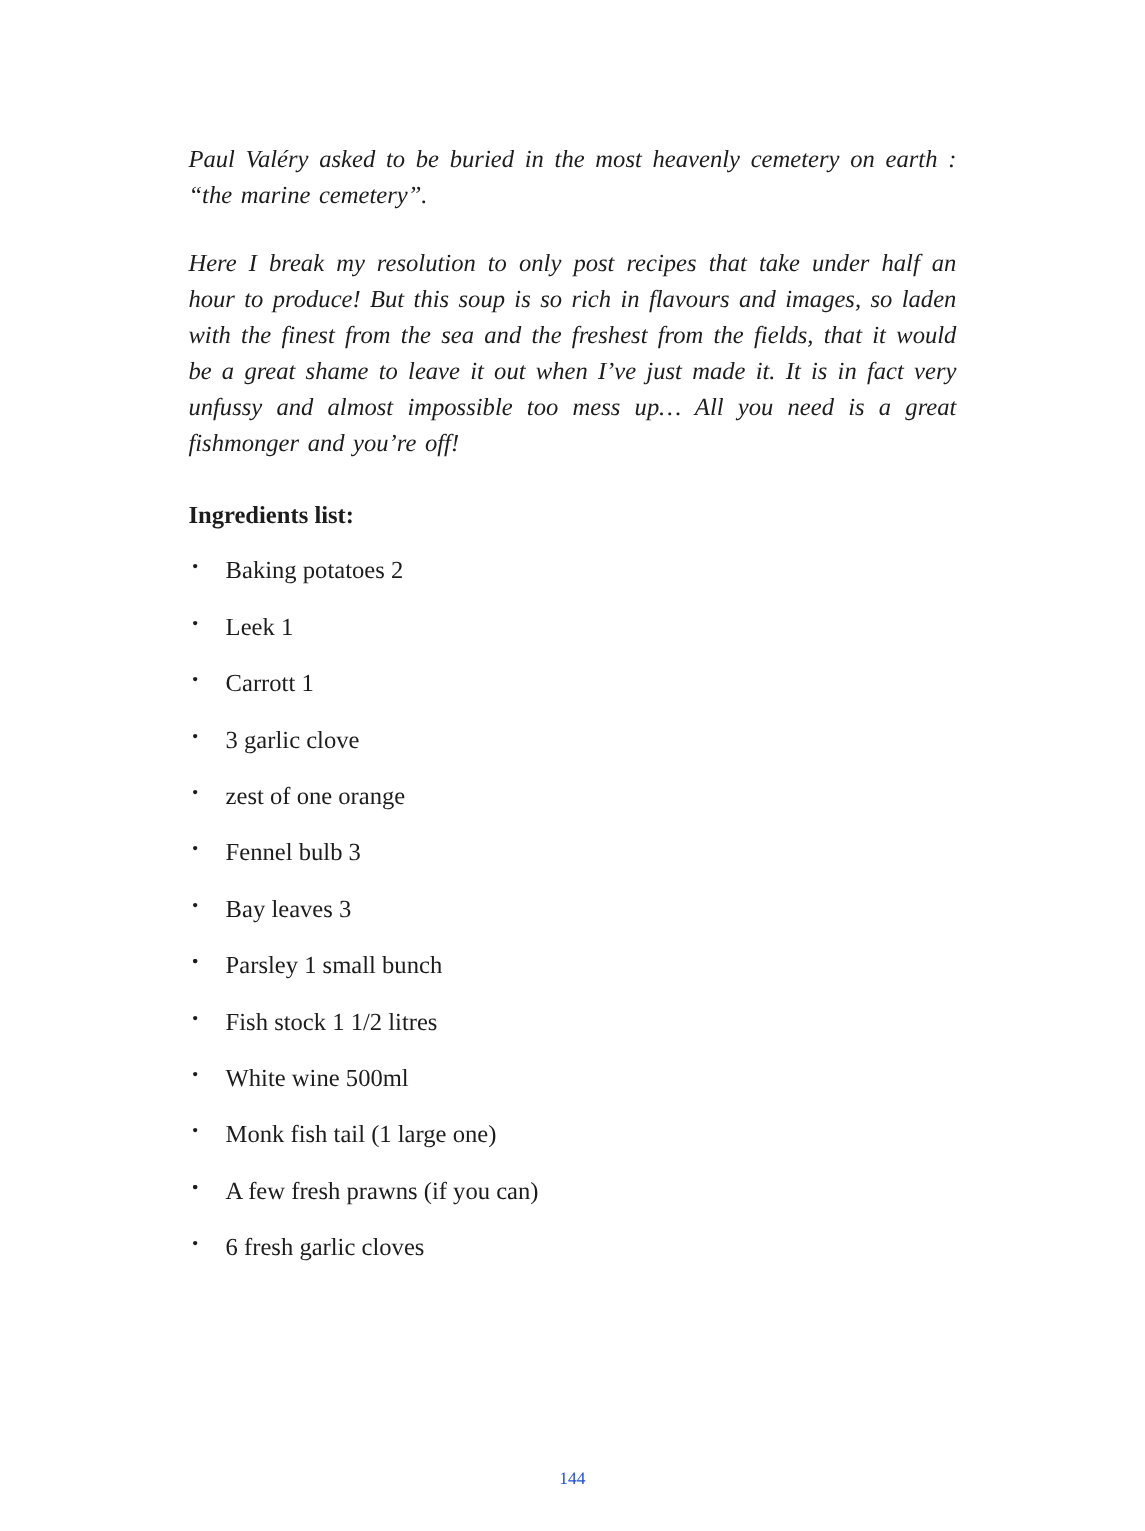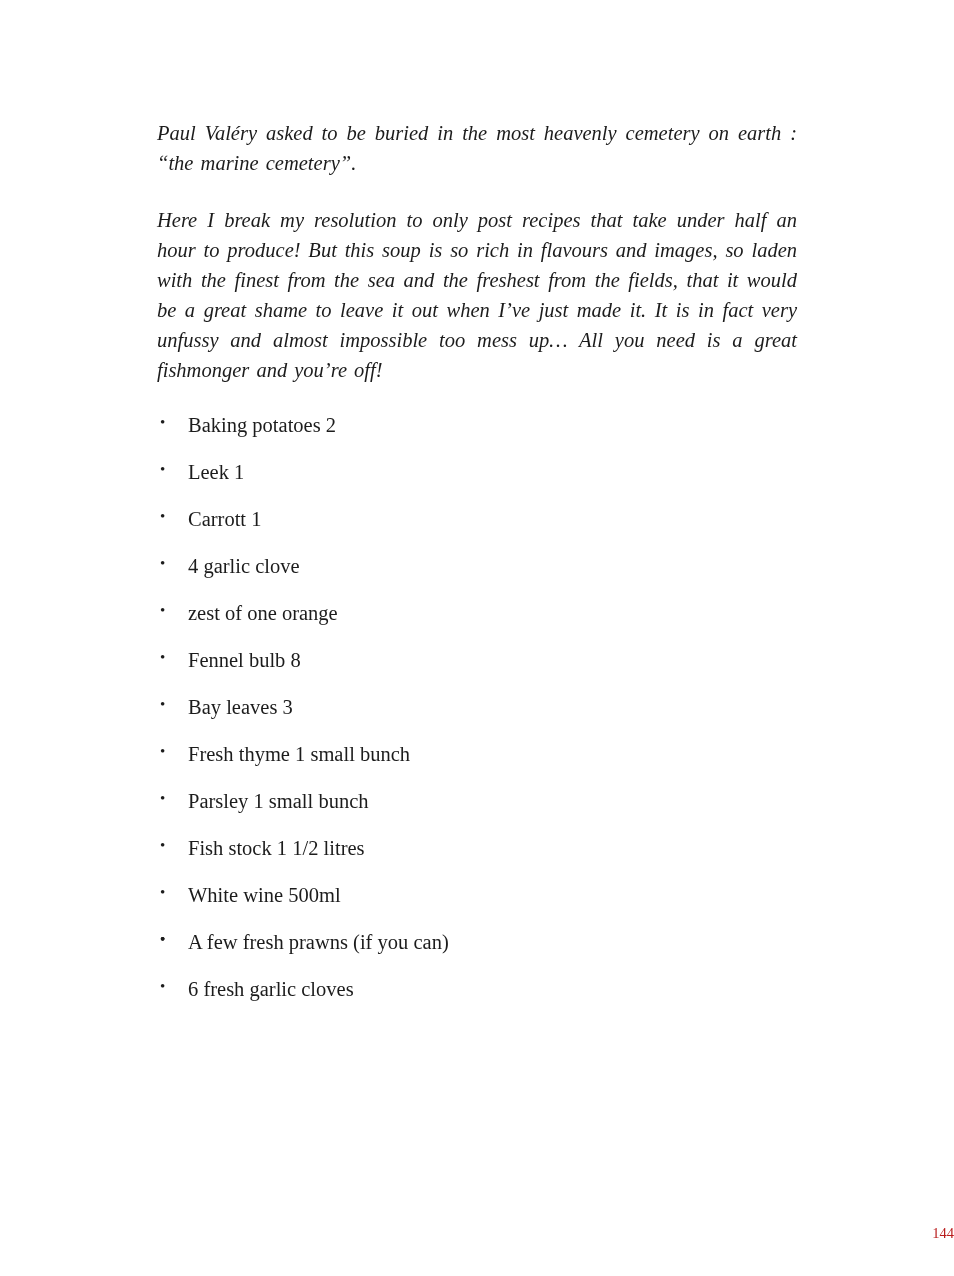--- a/index.html
+++ b/index.html
@@ -53,48 +53,49 @@
     left: 3px;
     top: -3px;
     font-size: 15px;
     color: #1c1c1c;
   }
   .page-number {
     position: absolute;
     left: 0;
     right: 0;
     bottom: 34px;
-    text-align: right;
+    text-align: center;
     font-size: 14.5px;
-    color: #b91c1c;
+    color: #1d4ed8;
   }
 </style>
 </head>
 <body>
 
 <div class="page">
 
   <p class="para">Paul Valéry asked to be buried in the most heavenly cemetery on earth : “the marine cemetery”.</p>
 
   <p class="para">Here I break my resolution to only post recipes that take under half an hour to produce! But this soup is so rich in flavours and images, so laden with the finest from the sea and the freshest from the fields, that it would be a great shame to leave it out when I’ve just made it. It is in fact very unfussy and almost impossible too mess up… All you need is a great fishmonger and you’re off!</p>
 
+  <div class="heading">Ingredients list:</div>
 
   <ul class="ing-list">
     <li><span class="bullet">•</span><span>Baking potatoes 2</span></li>
     <li><span class="bullet">•</span><span>Leek 1</span></li>
     <li><span class="bullet">•</span><span>Carrott 1</span></li>
-    <li><span class="bullet">•</span><span>4 garlic clove</span></li>
+    <li><span class="bullet">•</span><span>3 garlic clove</span></li>
     <li><span class="bullet">•</span><span>zest of one orange</span></li>
-    <li><span class="bullet">•</span><span>Fennel bulb 8</span></li>
+    <li><span class="bullet">•</span><span>Fennel bulb 3</span></li>
     <li><span class="bullet">•</span><span>Bay leaves 3</span></li>
-    <li><span class="bullet">•</span><span>Fresh thyme 1 small bunch</span></li>
+    <li><span class="bullet">•</span></li>
     <li><span class="bullet">•</span><span>Parsley 1 small bunch</span></li>
     <li><span class="bullet">•</span><span>Fish stock 1 1/2 litres</span></li>
     <li><span class="bullet">•</span><span>White wine 500ml</span></li>
-    <li><span class="bullet">•</span></li>
+    <li><span class="bullet">•</span><span>Monk fish tail (1 large one)</span></li>
     <li><span class="bullet">•</span></li>
     <li><span class="bullet">•</span><span>A few fresh prawns (if you can)</span></li>
   </ul>
 
 
   <ul class="ing-list">
     <li><span class="bullet">•</span><span>6 fresh garlic cloves</span></li>
   </ul>
 
   <div class="page-number">144</div>

